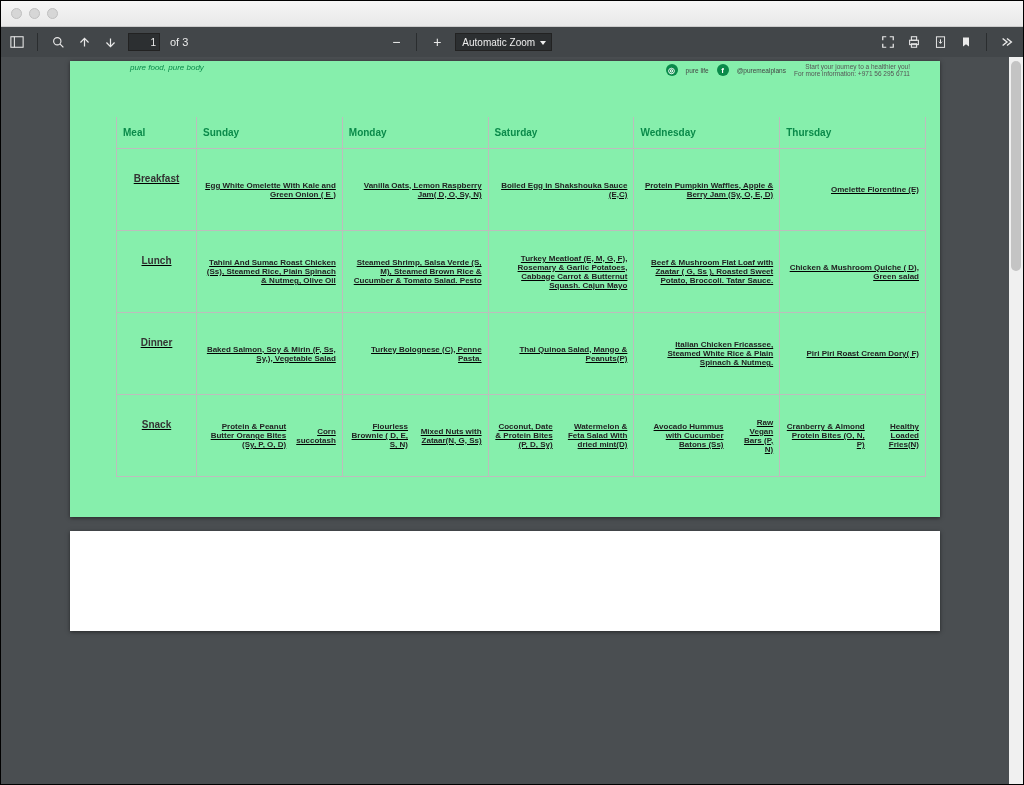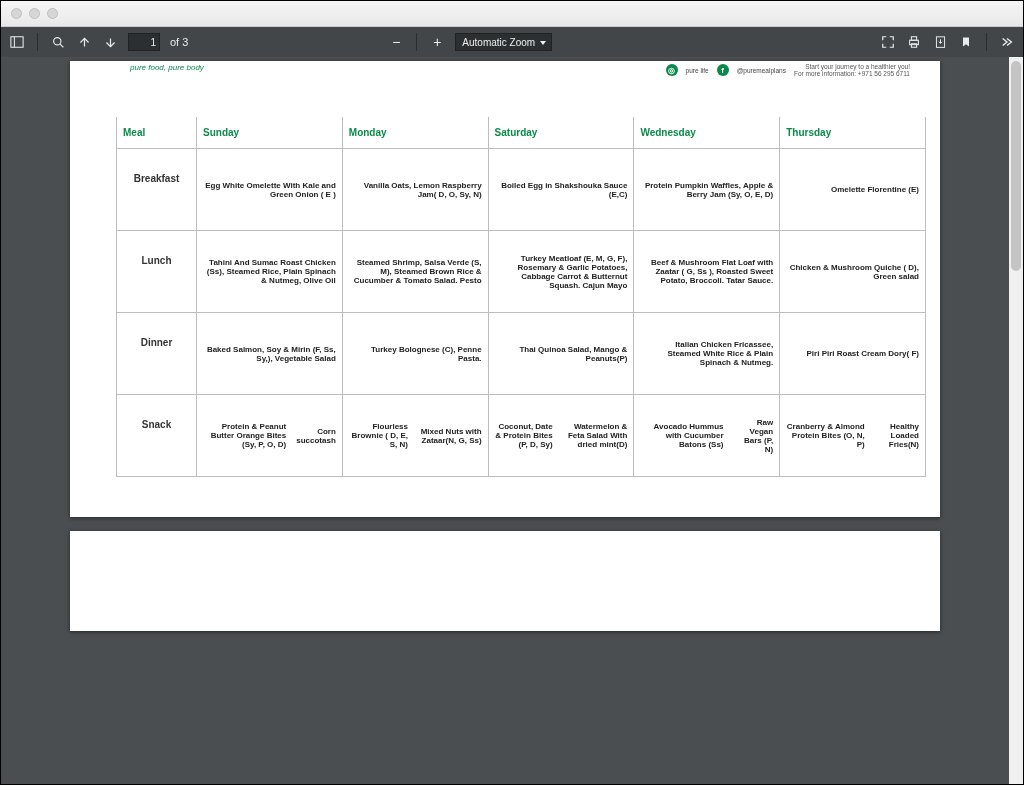--- a/index.html
+++ b/index.html
@@ -9,35 +9,35 @@
   .dot { width:11px; height:11px; border-radius:50%; background:#d6d6d6; border:1px solid #c0c0c0;}
   .toolbar { height: 30px; background:#424649; display:flex; align-items:center; color:#eaeaea; font-size:11px; padding:0 8px; gap:6px; justify-content:space-between;}
   .tb-left, .tb-right { display:flex; align-items:center; gap:10px;}
   .tb-btn { width:16px; height:16px; display:flex; align-items:center; justify-content:center; cursor:pointer; fill:#eaeaea; color:#eaeaea;}
   .page-input { width:32px; height:18px; background:#2c2f31; border:1px solid #222; color:#eee; font-size:10px; text-align:right; padding-right:3px;}
   .zoom-select { background:#2c2f31; border:1px solid #222; color:#eee; font-size:10px; height:18px; padding:0 16px 0 6px; position:relative; display:flex; align-items:center;}
   .zoom-select::after { content:""; position:absolute; right:5px; top:7px; border-left:3px solid transparent; border-right:3px solid transparent; border-top:4px solid #eee;}
   .sep { width:1px; height:18px; background:#2a2d2f; margin:0 2px;}
   .content { flex:1; background:#4a4e51; display:flex; overflow:hidden; position:relative;}
   .page-area { flex:1; overflow:auto; display:flex; flex-direction:column; align-items:center; padding:4px 0 0 0;}
-  .page { width:870px; background:#ffffff; box-shadow:0 1px 4px rgba(0,0,0,.5); margin-bottom:14px; padding:0 30px 40px 30px; position:relative;}
+  .page { width:870px; background:#86efac; box-shadow:0 1px 4px rgba(0,0,0,.5); margin-bottom:14px; padding:0 30px 40px 30px; position:relative;}
   .page2 { width:870px; height:100px; background:#fff; box-shadow:0 1px 4px rgba(0,0,0,.5);}
   .scrollbar { width:14px; background:#f0f0f0; position:relative;}
   .thumb { position:absolute; left:2px; right:2px; top:4px; height:210px; background:#c4c4c4; border-radius:5px;}
   .header-row { display:flex; justify-content:space-between; align-items:flex-start; padding-top:2px;}
   .tagline { color:#0a8a4a; font-size:8px; font-style:italic; padding-left:30px;}
   .header-right { text-align:right; font-size:6.5px; color:#555; display:flex; align-items:center; gap:8px;}
   .social { width:12px;height:12px;border-radius:50%;background:#0a8a4a;display:inline-flex;align-items:center;justify-content:center;color:#fff;font-size:8px;font-weight:bold;}
   .social-label{font-size:6.5px;color:#444;}
   table.mealplan { border-collapse:collapse; width:100%; margin-top:40px; table-layout:fixed;margin-left:16px;}
   table.mealplan th { color:#0a8a4a; font-size:10px; font-weight:bold; text-align:left; padding:10px 6px; border:1px solid #bdbdbd; border-top:none;}
   table.mealplan th:first-child { width:80px;}
   table.mealplan td { border:1px solid #bdbdbd; font-size:8px; color:#222; text-align:right; vertical-align:middle; padding:8px 6px; font-weight:bold;}
   table.mealplan td.rowlabel { font-size:10px; color:#333; font-weight:bold; width:80px; text-align:center; vertical-align:top; padding-top:24px;}
-  table.mealplan tbody tr { height:82px;}
+  table.mealplan tbody tr { height:82px;text-decoration:underline;}
   table.mealplan tbody tr:last-child td { border-bottom:1px solid #bdbdbd;}
   .multi { display:flex; gap:10px; align-items:center;}
 </style>
 </head>
 <body>
 
 <div class="window">
 
   <div class="titlebar">
     <div class="dot"></div>

